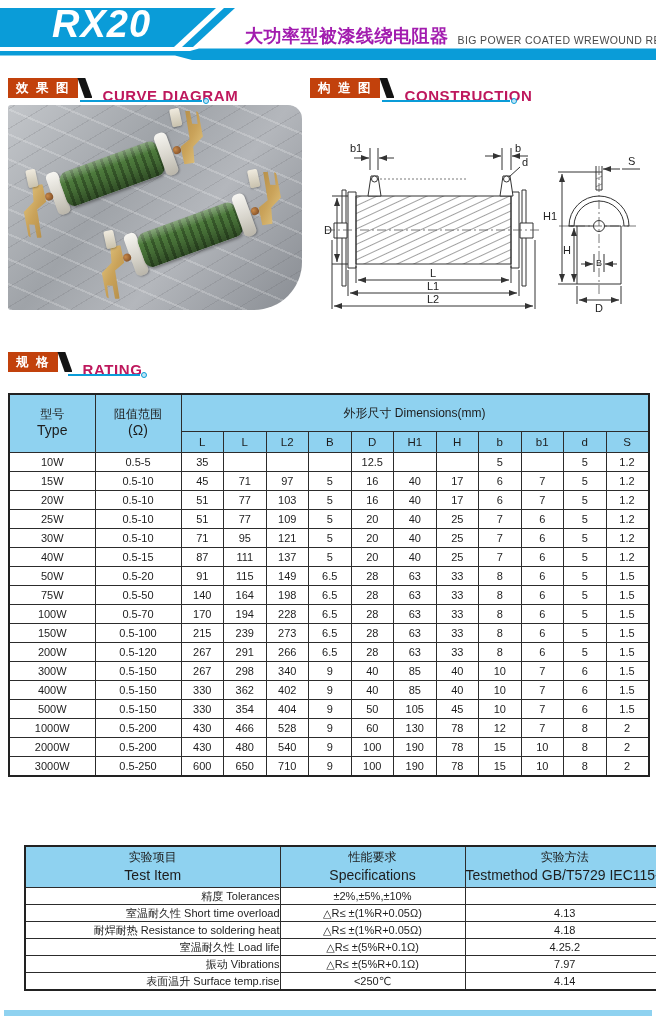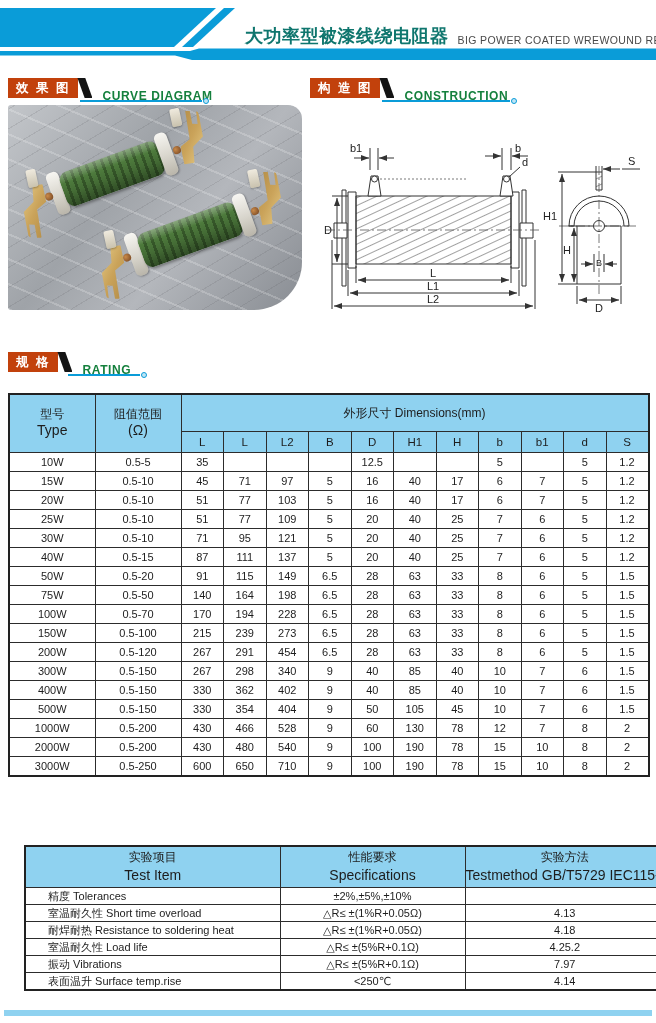--- a/index.html
+++ b/index.html
@@ -3,29 +3,29 @@
 <meta charset="utf-8">
 <style>
   html,body{margin:0;padding:0;background:#e8e8e8;}
   #page{position:relative;width:656px;height:1023px;background:#ffffff;margin:0 auto;
         font-family:"Liberation Sans","DejaVu Sans",sans-serif;overflow:hidden;}
   
   .hdr-svg{position:absolute;left:0;top:0;}
   .rx{position:absolute;left:52px;top:3px;width:150px;height:42px;
       font-size:38px;font-weight:bold;font-style:italic;color:#ffffff;letter-spacing:1px;}
   .titles{position:absolute;left:245px;top:24px;display:flex;align-items:flex-end;gap:9px;white-space:nowrap;}
-  .title-cn{font-size:18px;font-weight:bold;color:#0f766e;letter-spacing:0.5px;}
+  .title-cn{font-size:18px;font-weight:bold;color:#a21caf;letter-spacing:0.5px;}
   .title-en{font-size:10.5px;color:#4a4a4a;letter-spacing:0.4px;padding-bottom:2px;}
   
   .sec{position:absolute;height:20px;display:flex;align-items:center;}
   .sbox{display:inline-block;background:#c2410c;color:#fff;height:20px;line-height:20px;
         padding:0 8px;font-size:12.5px;font-weight:bold;letter-spacing:2px;white-space:nowrap;}
   .wedge{display:inline-block;width:15px;height:20px;background:#141414;margin-left:-1px;
         clip-path:polygon(0 0,52% 0,100% 100%,48% 100%);}
-  .slabel{margin-left:10px;font-size:12px;font-weight:bold;color:#15803d;letter-spacing:0.6px;white-space:nowrap;margin-top:15px;}
+  .slabel{margin-left:10px;font-size:15px;font-weight:bold;color:#be185d;letter-spacing:0.6px;white-space:nowrap;margin-top:15px;}
   .rule{position:absolute;top:22px;height:2px;background:#0a9cd8;}
   .rule::after{content:"";position:absolute;right:-7px;top:-2px;width:4px;height:4px;
         border:1px solid #0a9cd8;border-radius:50%;background:#bfe5f6;}
   
   #photo{position:absolute;left:8px;top:105px;width:294px;height:205px;
         border-radius:3px 14px 48px 3px;overflow:hidden;
         background:
           repeating-linear-gradient(23deg,rgba(255,255,255,0.20) 0 2px,rgba(255,255,255,0) 2px 23px),
           repeating-linear-gradient(-31deg,rgba(90,90,95,0.16) 0 1px,rgba(0,0,0,0) 1px 17px),
           linear-gradient(128deg,#c3c6ca 0%,#9fa3a8 38%,#b4b7bc 62%,#888c92 100%);}
@@ -61,35 +61,36 @@
         font-size:11px;color:#1d1d1d;padding:0;overflow:hidden;white-space:nowrap;}
   thead th{background:#8fd2f0;font-weight:normal;}
   #rating{left:8px;top:393px;width:640px;border:2px solid #222;}
   #rating td{height:18px;}
   #rating .hrow1 th{height:36px;font-size:12px;}
   #rating .hrow2 th{height:20px;font-size:11.5px;}
   #rating .two{line-height:1.25;}
   #perf{left:24px;top:845px;width:640px;border:2px solid #222;}
   #perf thead th{height:40px;font-size:12px;line-height:1.3;}
   #perf td{height:16px;font-size:11px;}
-  #perf td:first-child{text-align:left;padding-left:22px;}
+  #perf td:first-child{text-align:right;padding-left:22px;}
   .hd-en{font-size:14px;}
   
   #footbar{position:absolute;left:4px;top:1010px;width:648px;height:6px;background:#8fd2f0;}
 </style>
 </head>
 <body>
 
 <div id="page">
 
   <svg class="hdr-svg" width="656" height="66">
     <polygon points="0,8 216,8 174,47 0,47" fill="#0a9cd8"></polygon>
     <polygon points="224,8 235,8 193,47 182,47" fill="#0a9cd8"></polygon>
     <path d="M0 51 L190 51 L199 48.5 L656 48.5 L656 60 L192 60 L175 55.5 L0 55.5 Z" fill="#0a9cd8"></path>
   </svg>
+  <div class="rx">RX20</div>
   <div class="titles">
     <span class="title-cn">大功率型被漆线绕电阻器</span>
     <span class="title-en">BIG POWER COATED WREWOUND RESISTORS</span>
   </div>
 
   <div class="sec" style="left:8px;top:78px;">
     <span class="sbox">效 果 图</span>
     <span class="wedge"></span>
     <span class="slabel">CURVE DIAGRAM</span>
     <span class="rule" style="left:72px;width:122px;"></span>
@@ -412,21 +413,21 @@
           <td>8</td>
           <td>6</td>
           <td>5</td>
           <td>1.5</td>
         </tr>
         <tr>
           <td>200W</td>
           <td>0.5-120</td>
           <td>267</td>
           <td>291</td>
-          <td>454</td>
+          <td>266</td>
           <td>6.5</td>
           <td>28</td>
           <td>63</td>
           <td>33</td>
           <td>8</td>
           <td>6</td>
           <td>5</td>
           <td>1.5</td>
         </tr>
         <tr>

